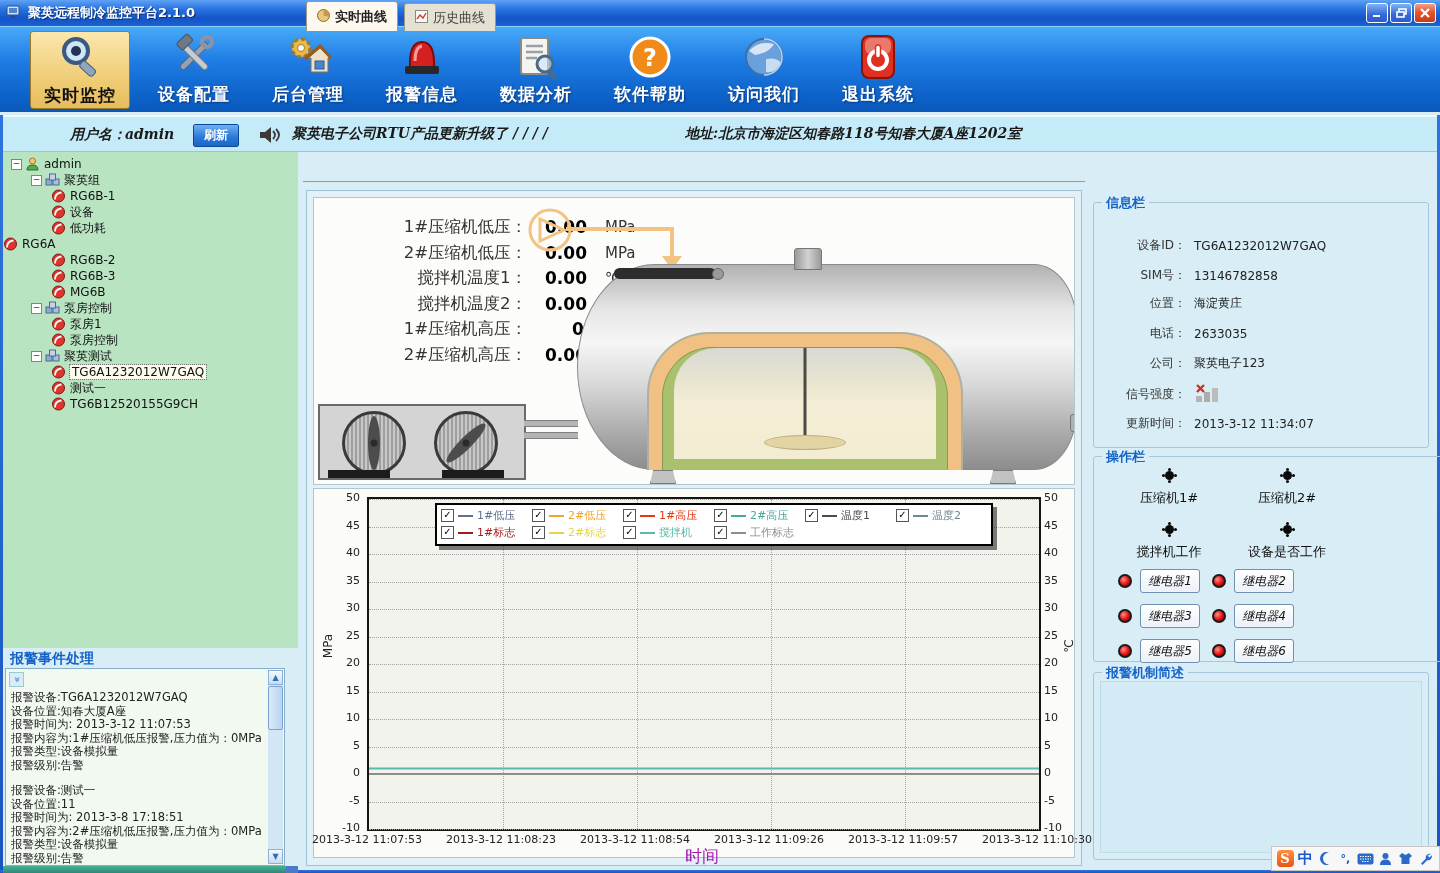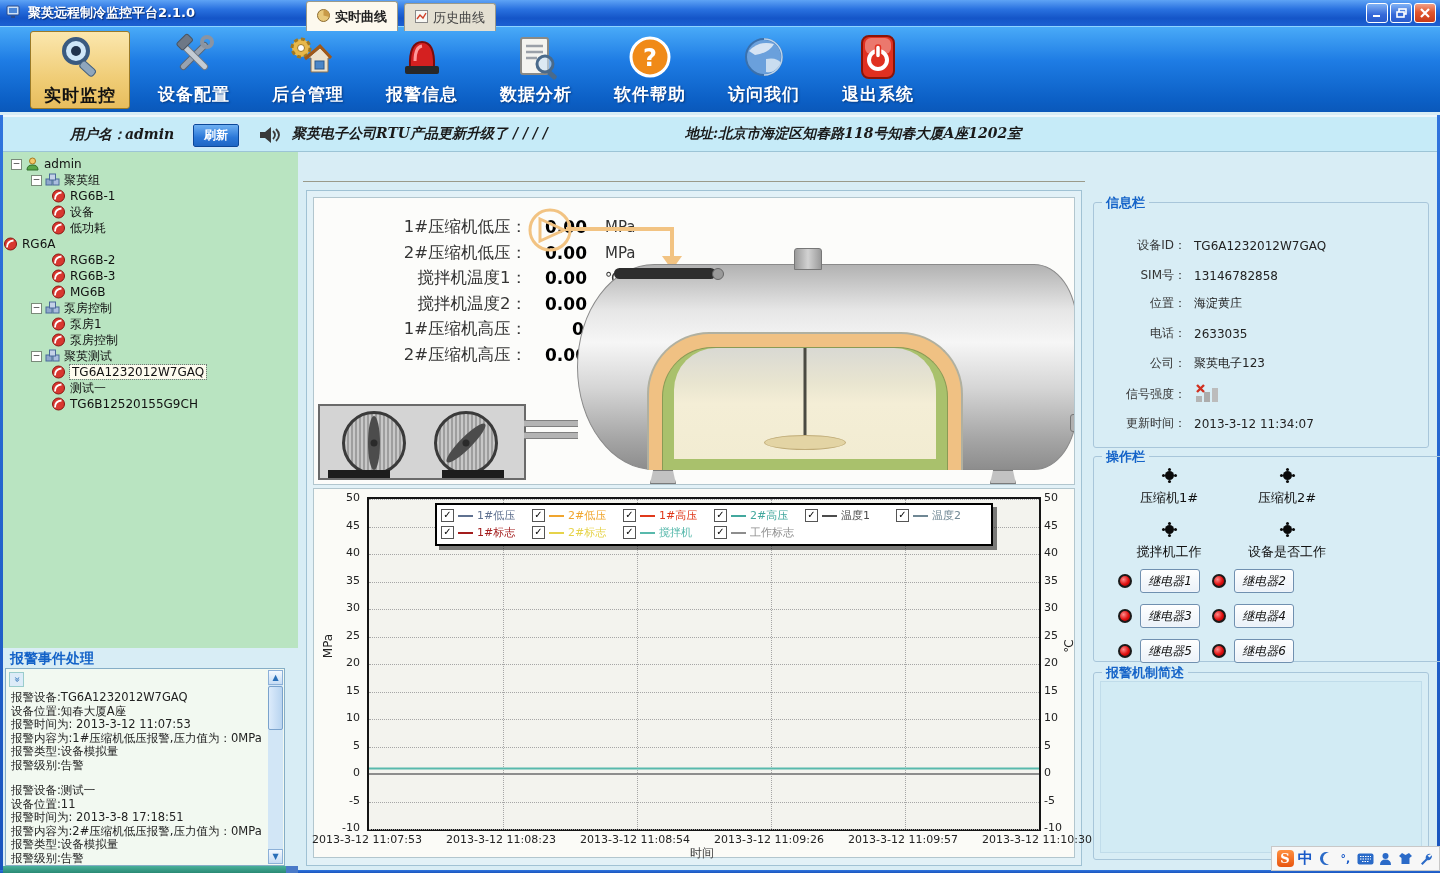--- a/index.html
+++ b/index.html
@@ -114,21 +114,21 @@
   .chart-panel{position:absolute;left:6px;top:297px;width:762px;height:370px;background:#fbfbf7;
     border:1px solid #b2c6ce;box-sizing:border-box;}
   #plot{position:absolute;left:53px;top:8px;width:670px;height:330px;background:#f3f3ee;border:2px solid #151515;box-sizing:content-box;}
   .hgrid{position:absolute;left:0;width:670px;height:0;border-top:1px dotted #a6a6a6;}
   .vgrid{position:absolute;top:0;height:330px;width:0;border-left:1px dotted #a6a6a6;}
   .ytick-l{position:absolute;width:34px;text-align:right;font-size:11px;color:#222;}
   .ytick-r{position:absolute;width:34px;text-align:left;font-size:11px;color:#222;}
   .xtick-label{position:absolute;top:344px;font-size:11px;color:#222;transform:translateX(-50%);white-space:nowrap;}
   .axis-label-y{position:absolute;left:2px;top:150px;font-size:12px;color:#222;transform:rotate(-90deg);}
   .axis-label-y2{position:absolute;left:748px;top:150px;font-size:12px;color:#222;transform:rotate(-90deg);}
-  .axis-label-x{position:absolute;left:53px;top:356px;width:670px;text-align:center;font-size:12px;color:#404040;}
+  .axis-label-x{position:absolute;left:53px;top:356px;width:670px;text-align:center;font-size:17px;color:#a21caf;}
   #legend{position:absolute;left:66px;top:4px;background:#fff;border:2px solid #000;box-shadow:4px 4px 0 rgba(0,0,0,.5);
     padding:2px 4px 3px 4px;}
   .leg-row{display:flex;align-items:center;height:17px;}
   .leg-entry{display:flex;align-items:center;width:91px;}
   .leg-check{width:11px;height:11px;background:#fff;border:1px solid #555;font-size:10px;line-height:10px;text-align:center;
     color:#000;font-weight:bold;margin-right:4px;flex:none;cursor:pointer;}
   .leg-swatch{width:15px;border-top:2px solid #000;margin-right:4px;flex:none;}
   .leg-label{font-size:11px;white-space:nowrap;}
   
   .groupbox{position:absolute;border:1px solid #a8c6da;border-radius:3px;box-sizing:border-box;}

